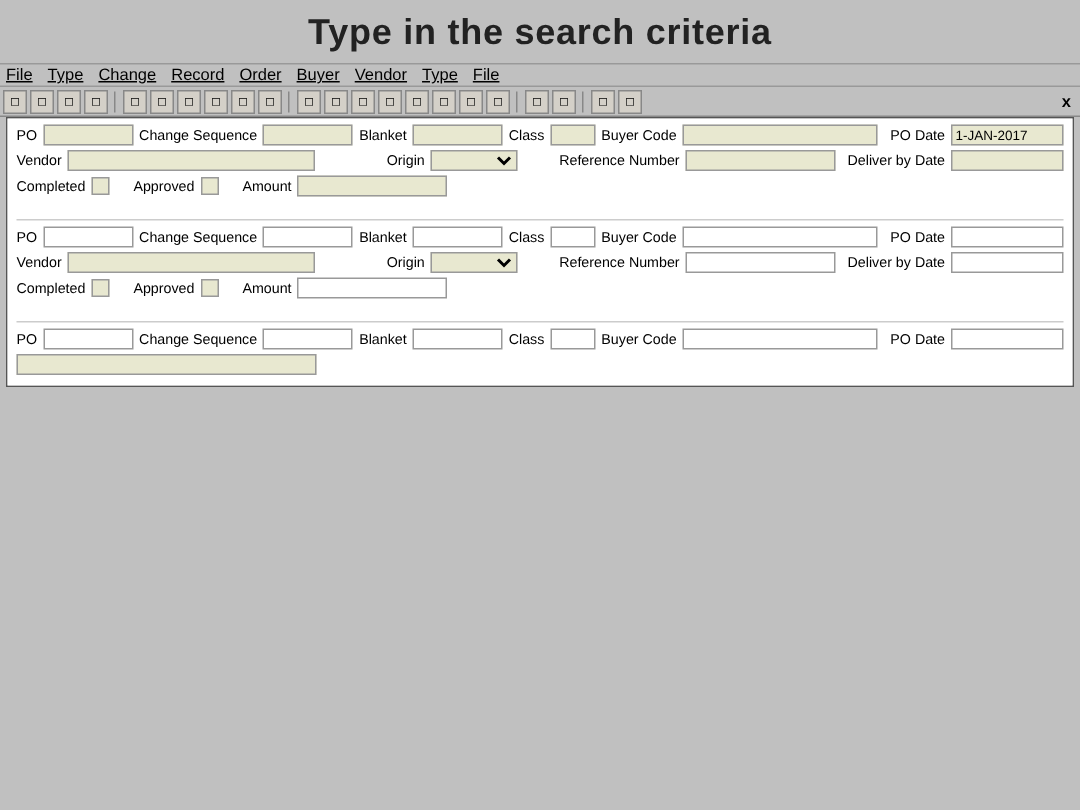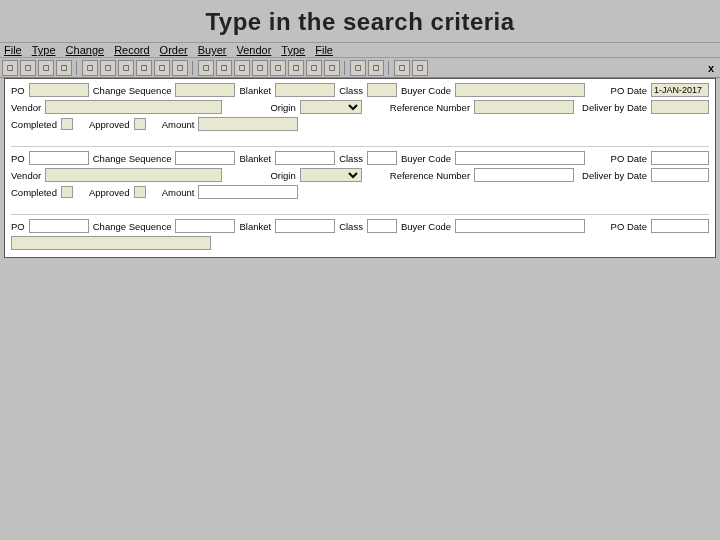--- a/index.html
+++ b/index.html
@@ -124,21 +124,21 @@
 
     .field-input.filled {
       background: #e8e8d0;
       color: #000;
     }
 
     .field-input.small { width: 30px; }
     .field-input.medium { width: 60px; }
     .field-input.large { width: 100px; }
     .field-input.xlarge { width: 130px; }
-    .field-input.date { width: 58px; font-size: 9px; }
+    .field-input.date { width: 75px; font-size: 9px; }
 
     select.field-select {
       height: 14px;
       border: 1px solid #999;
       background: #e8e8d0;
       font-size: 9px;
       width: 70px;
       padding: 0;
     }
 

